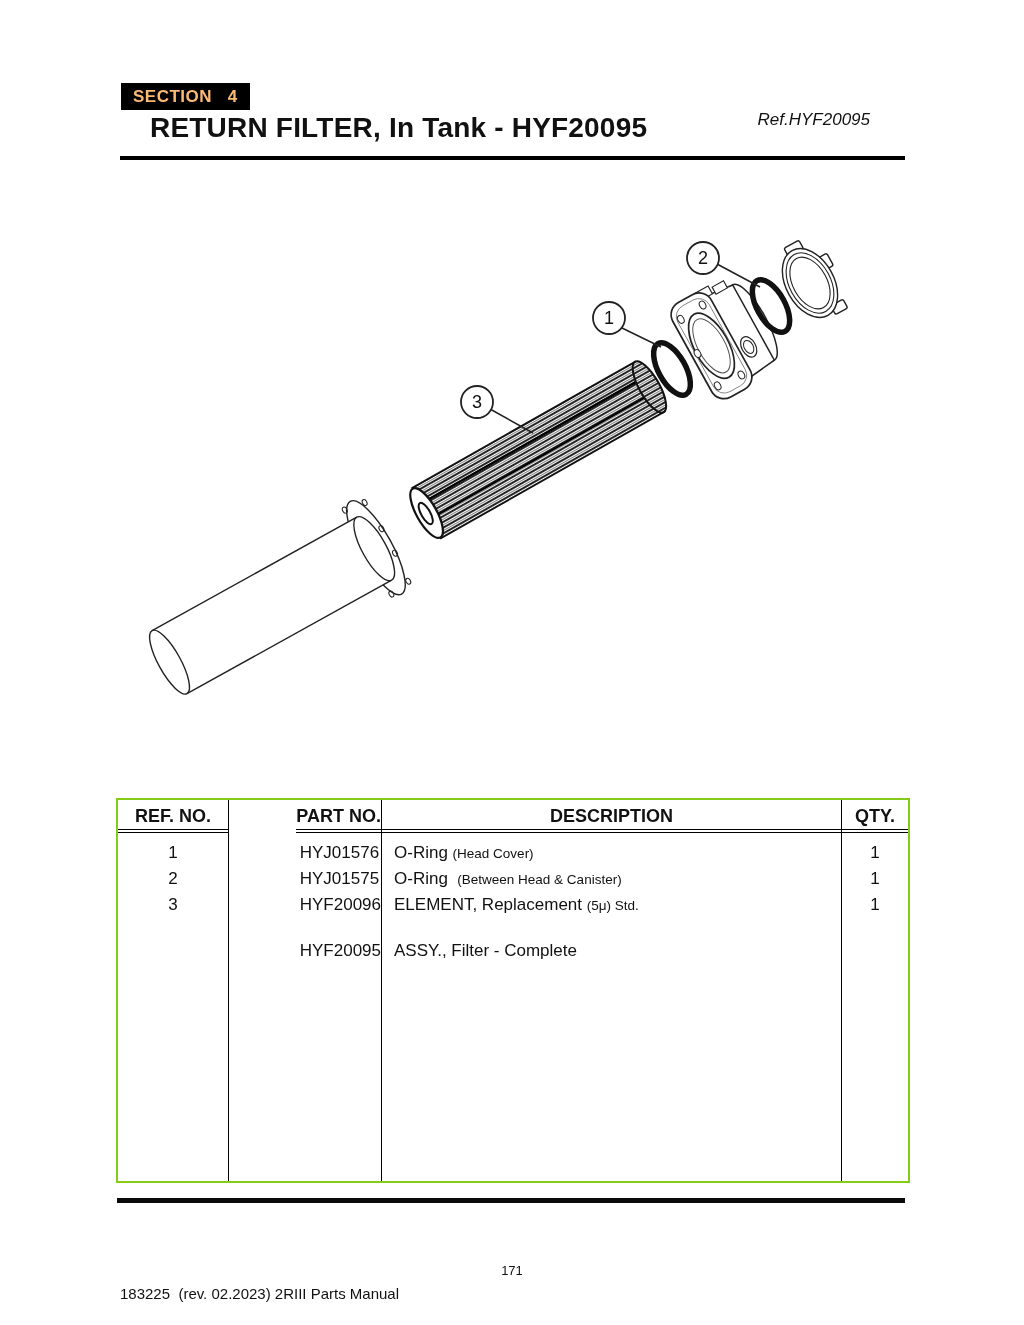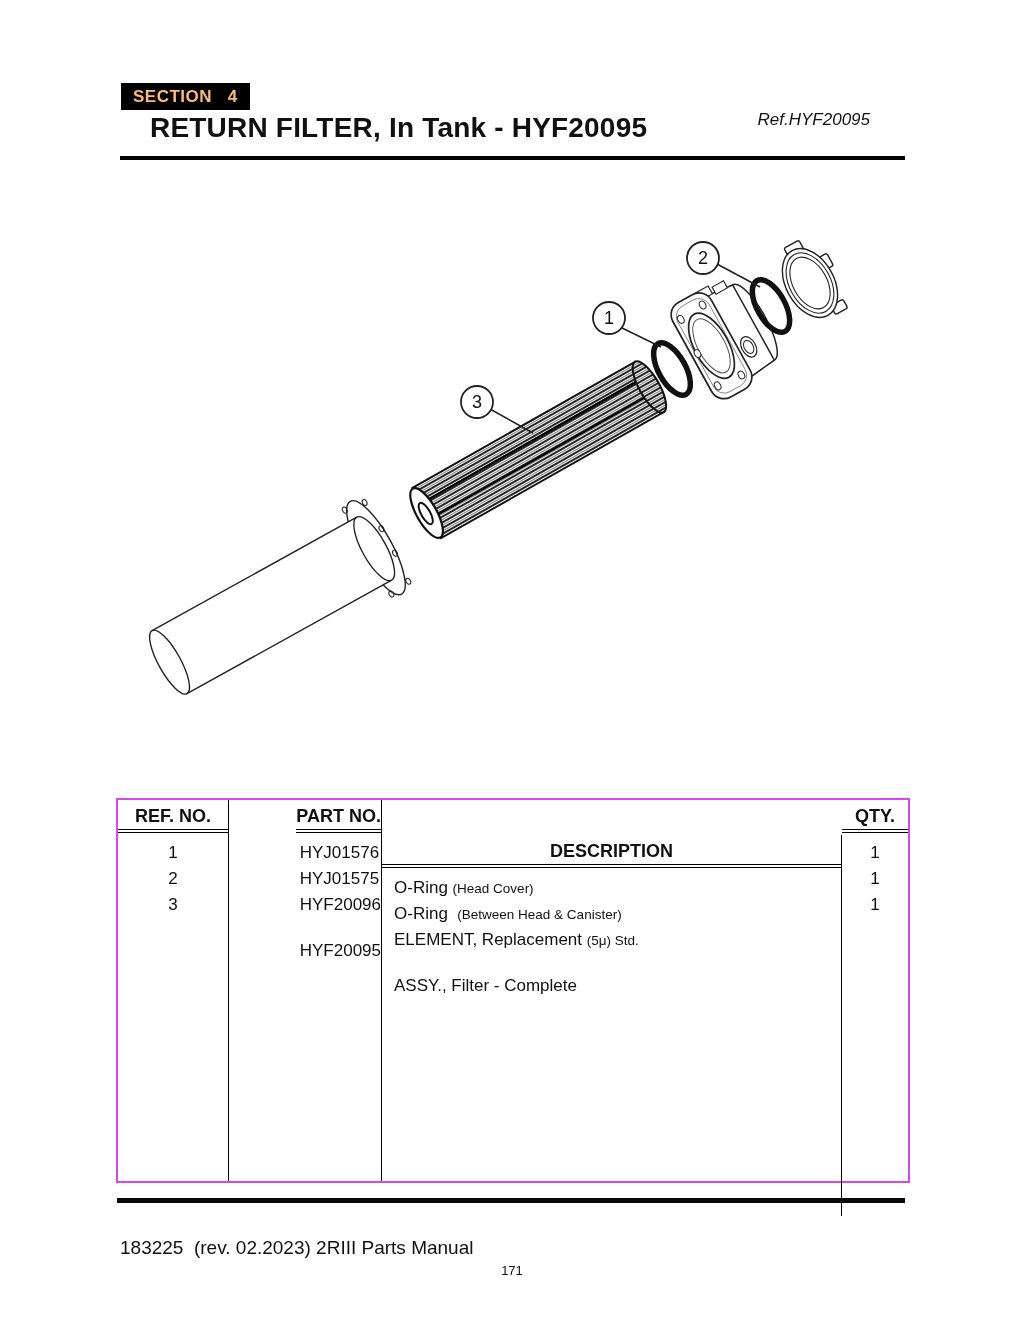--- a/index.html
+++ b/index.html
@@ -25,42 +25,42 @@
   }
   .rule-top { position:absolute; left:120px; top:156px; width:785px; height:4px; background:#000; }
   .rule-bottom { position:absolute; left:117px; top:1198px; width:788px; height:5px; background:#0a0a0a; }
 
   
   .diagram { position:absolute; left:0; top:0; width:1024px; height:780px; }
 
   
   .ptable {
     position:absolute; left:116px; top:798px; width:794px; height:385px;
-    border:2px solid #d946ef; display:flex;
+    border:2px solid #84cc16; display:flex;
   }
   .tcol { height:100%; border-right:1.5px solid #000; display:flex; flex-direction:column; }
   .tcol:last-child { border-right:none; }
   .col-ref  { width:111px; }
   .col-part { width:153px;align-items:flex-end; }
-  .col-desc { width:460px;margin-top:35px; }
+  .col-desc { width:460px; }
   .col-qty  { flex:1; }
   .th {
     height:33px; line-height:33px; text-align:center; font-weight:bold; font-size:18px;
     border-bottom:4px double #000; white-space:nowrap; overflow:hidden;
   }
   .tb { padding-top:7px; }
   .line { height:26px; line-height:26px; font-size:17px; white-space:nowrap; }
   .center { text-align:center; }
   .pad { padding-left:12px; }
   .small { font-size:13.5px; }
   .row4 { margin-top:20px; }
 
   
   .footer-doc {
-    position:absolute; left:120px; top:1237px; font-size:19px; white-space:pre;
+    position:absolute; left:120px; top:1285px; font-size:15px; white-space:pre;
   }
   .footer-page {
     position:absolute; left:0; top:1263px; width:1024px; text-align:center; font-size:13px;
   }
 </style>
 </head>
 <body>
 
 <div class="page">
 

